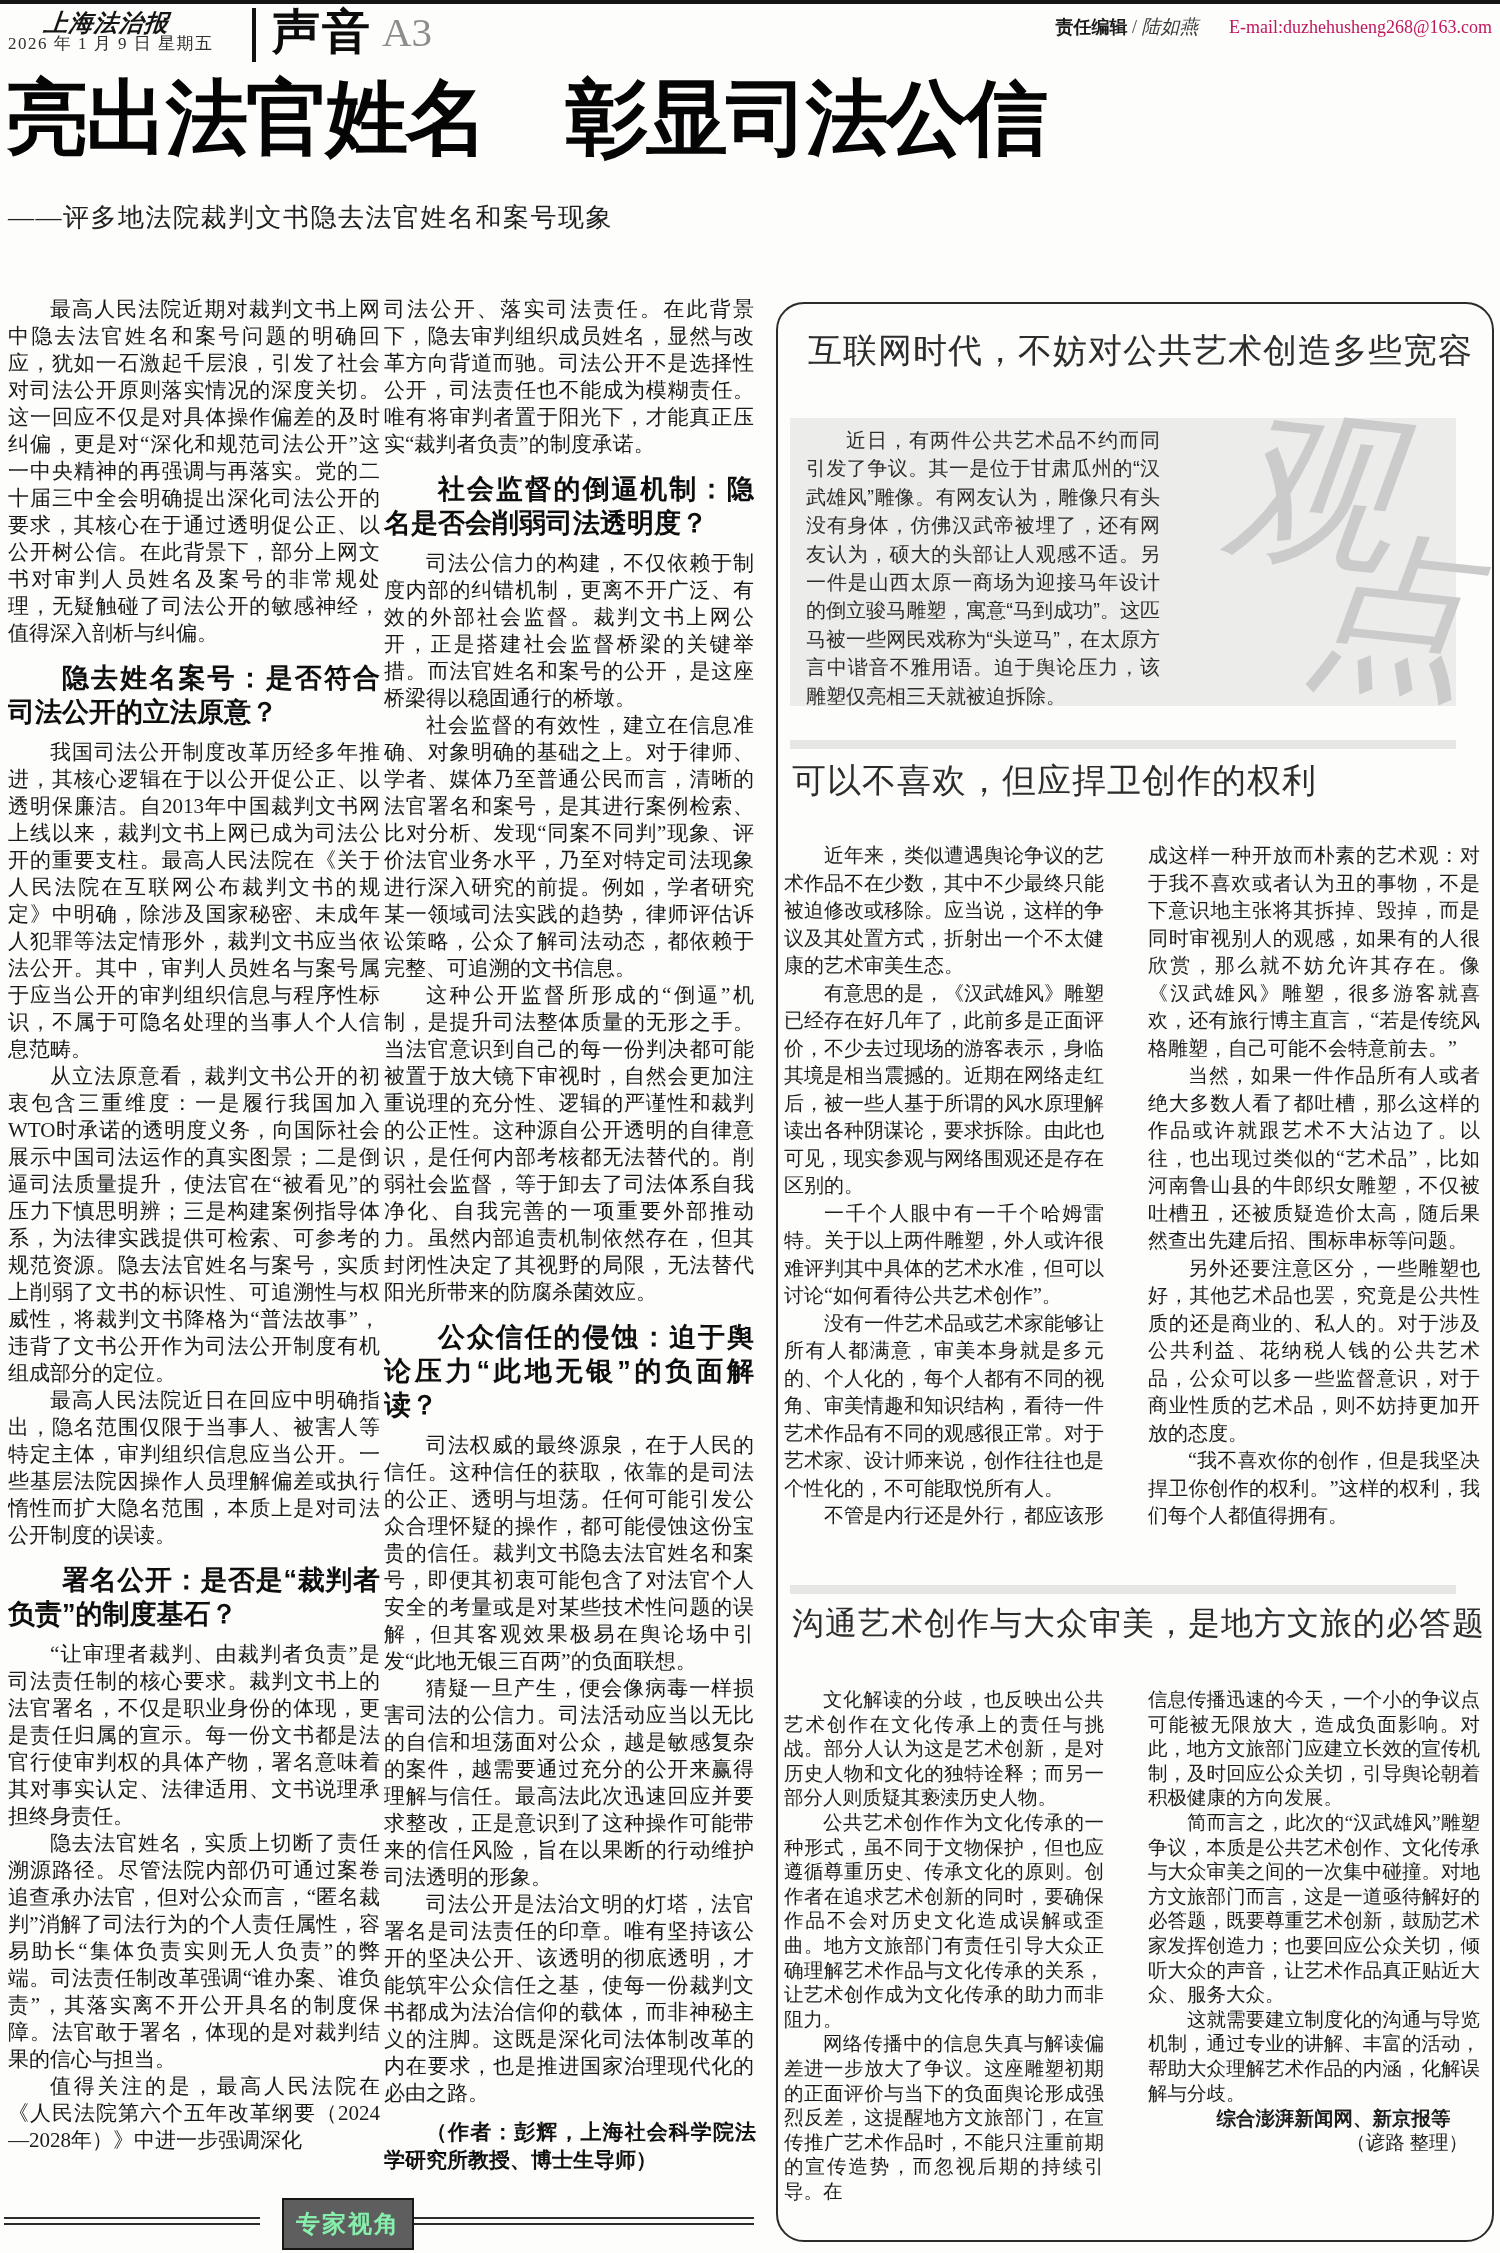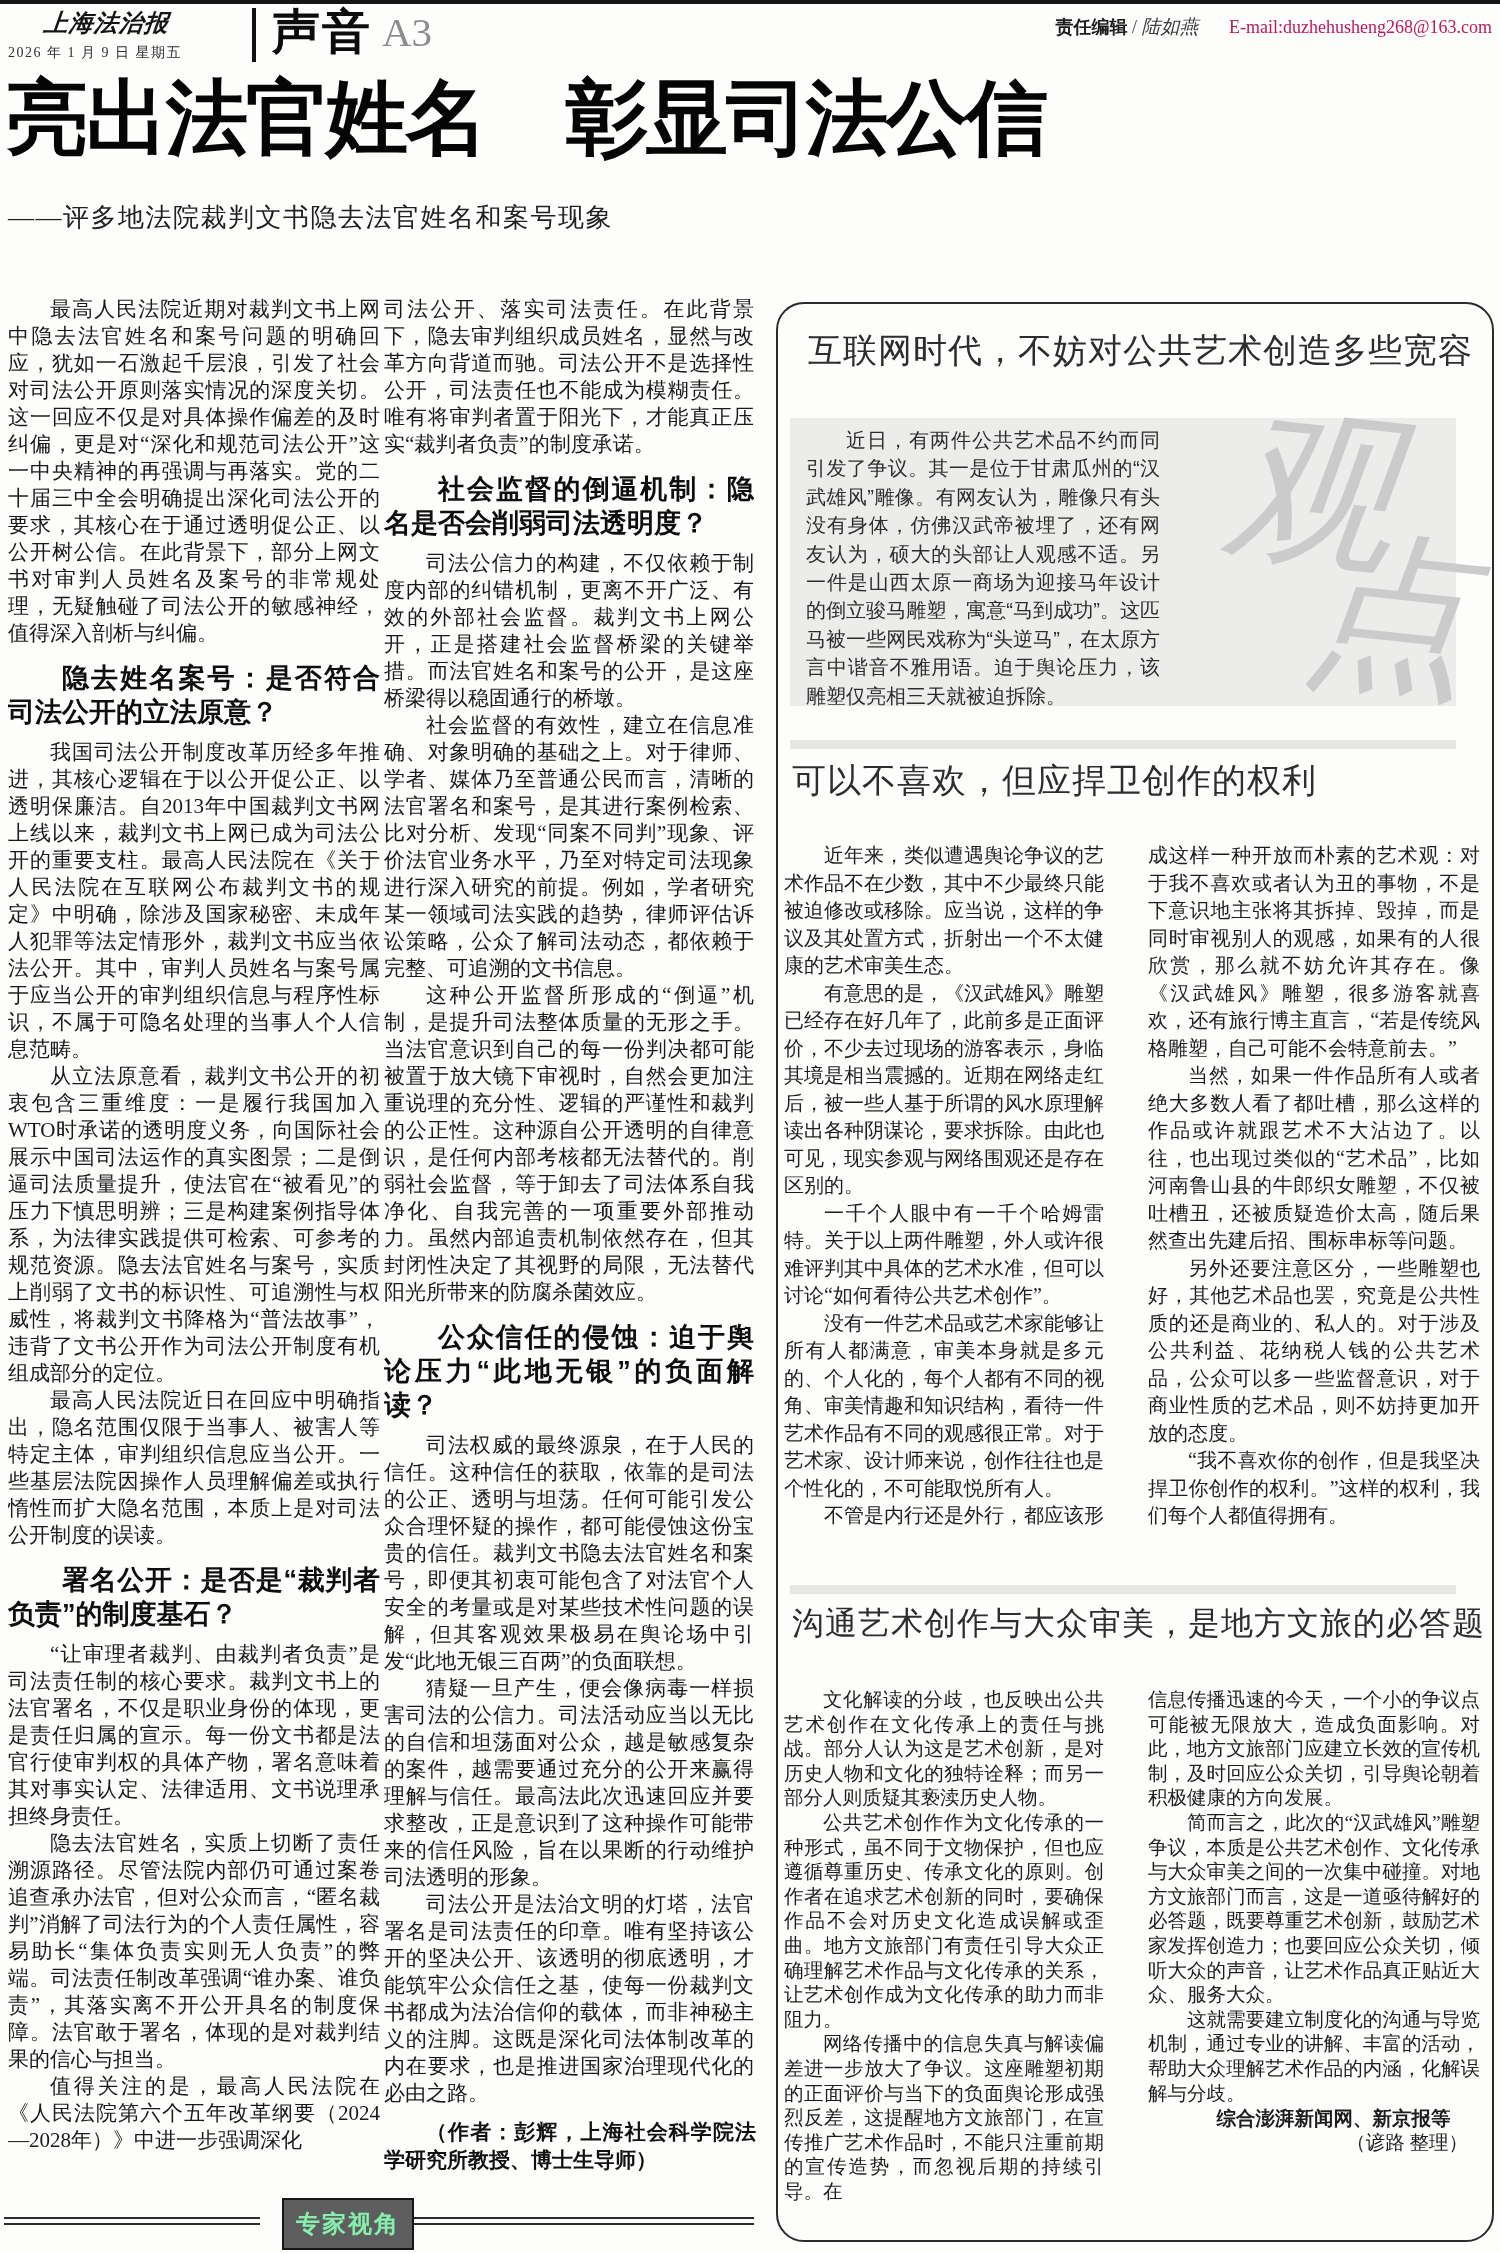--- a/index.html
+++ b/index.html
@@ -5,21 +5,21 @@
   html,body{margin:0;padding:0;}
   body{width:1500px;height:2253px;position:relative;background:#fdfdfc;color:#1c1c1c;
        font-family:"Liberation Serif","DejaVu Serif",serif;overflow:hidden;}
   .abs{position:absolute;}
   .sans{font-family:"Liberation Sans","DejaVu Sans",sans-serif;}
 
   
   .toprule{left:0;top:0;width:1500px;height:4px;background:#151515;}
   .logo{left:44px;top:7px;font-size:24px;font-weight:700;font-style:italic;
         transform:skewX(-6deg);letter-spacing:1px;color:#141414;}
-  .mdate{left:8px;top:44px;font-size:14px;letter-spacing:1.5px;color:#2e2e2e;}
+  .mdate{left:8px;top:32px;font-size:17px;letter-spacing:1.5px;color:#2e2e2e;}
   .mdivider{left:252px;top:8px;width:4px;height:54px;background:#111;}
   .msection{left:272px;top:0px;font-size:48px;font-weight:900;color:#0c0c0c;letter-spacing:2px;}
   .mpageno{left:382px;top:8px;font-size:41px;color:#8d8d8d;}
   .editor{right:8px;top:14px;font-size:18px;white-space:nowrap;}
   .editor .elabel{font-weight:700;color:#1a1a1a;font-family:"Liberation Sans",sans-serif;}
   .editor .eslash{color:#444;}
   .editor .ename{font-style:italic;color:#3c3c3c;font-size:19px;}
   .editor .email{margin-left:26px;color:#be185d;}
 
   

